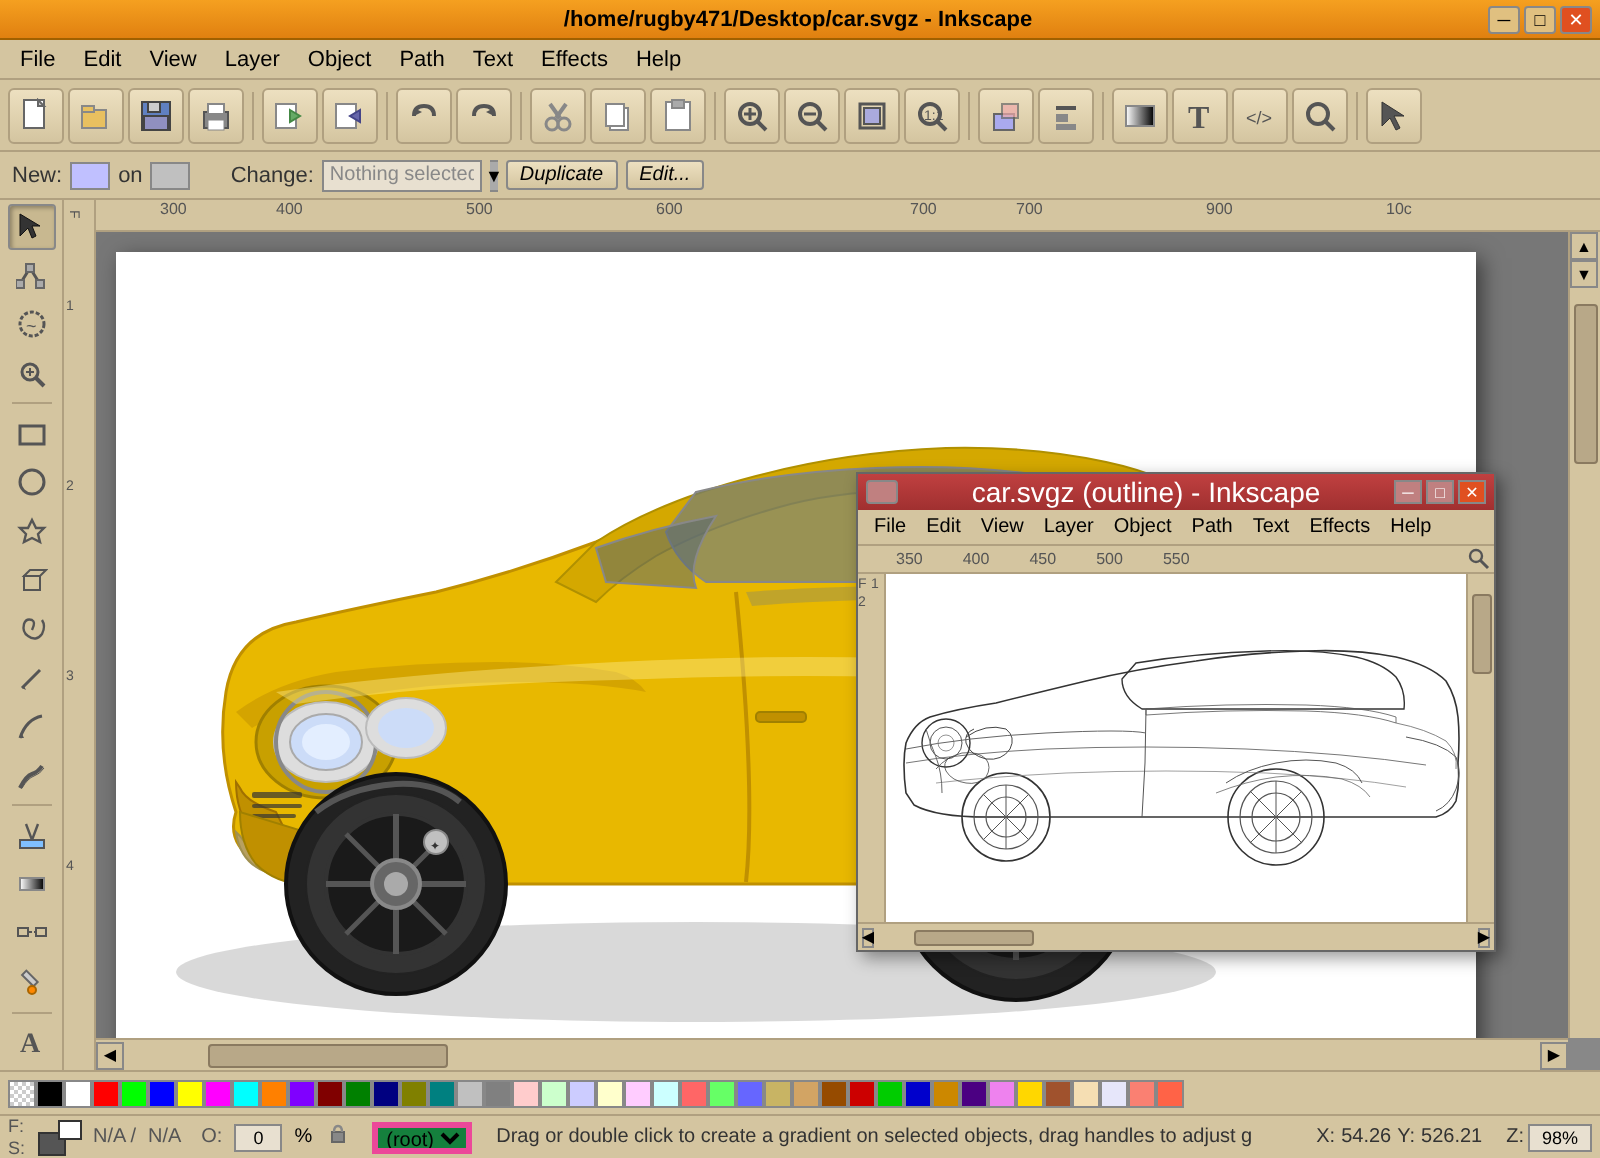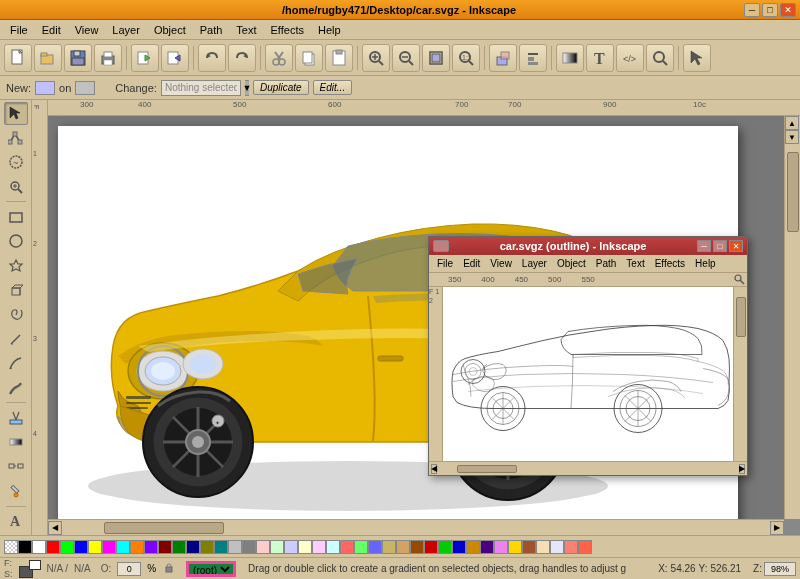--- a/index.html
+++ b/index.html
@@ -201,23 +201,23 @@
       box-shadow: 3px 3px 8px rgba(0,0,0,0.4);
       z-index: 10;
     }
     .outline-title {
       background: linear-gradient(to bottom, #c04040, #a03030);
       height: 18px;
       display: flex; align-items: center; justify-content: space-between;
       padding: 0 4px;
     }
     .outline-title-text {
-      font-size: 11px;
+      font-size: 14px;
       color: white;
-      font-weight: bold;
+      font-weight: normal;
       flex: 1;
       text-align: center;
     }
     .outline-title-btns {
       display: flex; gap: 2px;
     }
     .outline-btn {
       width: 14px; height: 12px;
       border: 1px solid #888;
       font-size: 8px;

